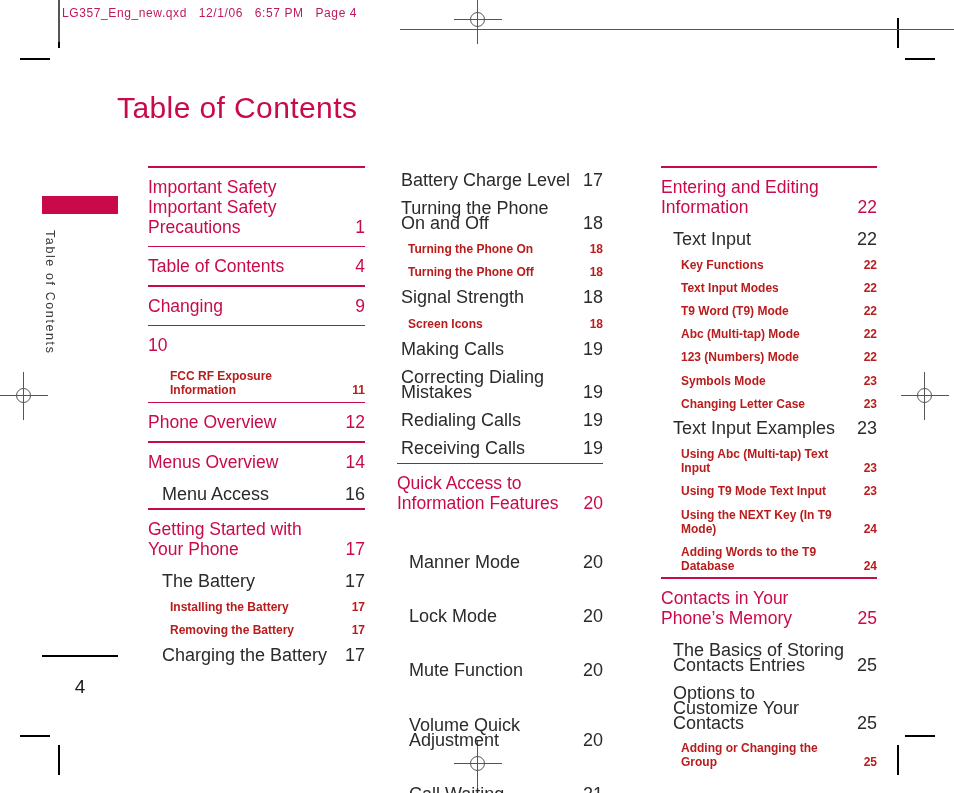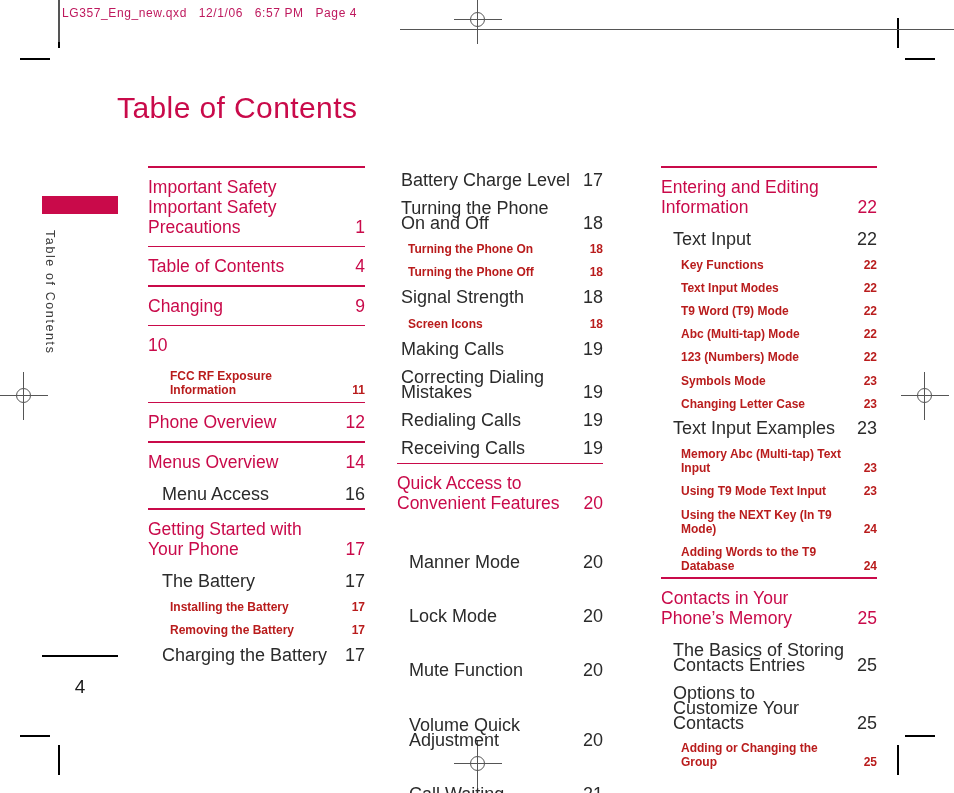--- a/index.html
+++ b/index.html
@@ -323,21 +323,21 @@
         <span class="pg">19</span>
       </div>
       <div class="entry lvl1">
         <span class="lbl">Receiving Calls</span>
         <span class="pg">19</span>
       </div>
     </div>
   <div class="qa">
       <div class="sec-rule"></div>
       <div class="entry lvl0">
-        <span class="lbl">Quick Access to Convenient Features</span>
+        <span class="lbl">Quick Access to Information Features</span>
         <span class="pg">20</span>
       </div>
       <div class="entry lvl1">
         <span class="lbl">Manner Mode</span>
         <span class="pg">20</span>
       </div>
       <div class="entry lvl1">
         <span class="lbl">Lock Mode</span>
         <span class="pg">20</span>
       </div>
@@ -400,21 +400,21 @@
     </div>
     <div class="entry lvl2">
       <span class="lbl">Changing Letter Case</span>
       <span class="pg">23</span>
     </div>
     <div class="entry lvl1">
       <span class="lbl">Text Input Examples</span>
       <span class="pg">23</span>
     </div>
     <div class="entry lvl2">
-      <span class="lbl">Memory Abc (Multi-tap) Text Input</span>
+      <span class="lbl">Using Abc (Multi-tap) Text Input</span>
       <span class="pg">23</span>
     </div>
     <div class="entry lvl2">
       <span class="lbl">Using T9 Mode Text Input</span>
       <span class="pg">23</span>
     </div>
     <div class="entry lvl2">
       <span class="lbl">Using the NEXT Key (In T9 Mode)</span>
       <span class="pg">24</span>
     </div>

